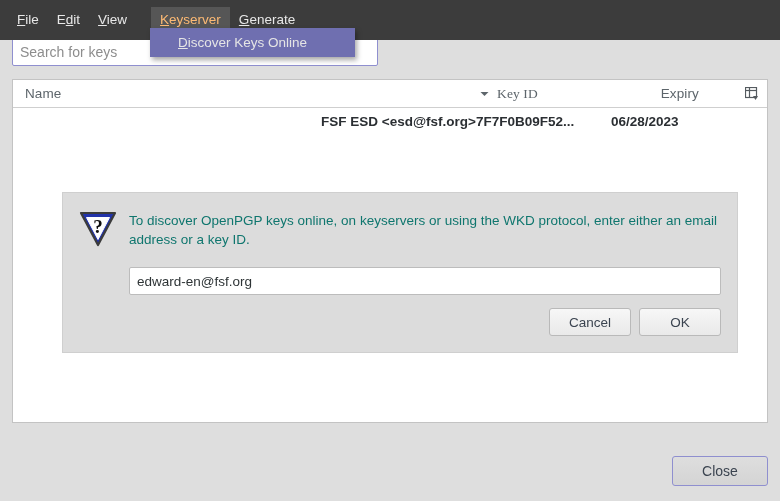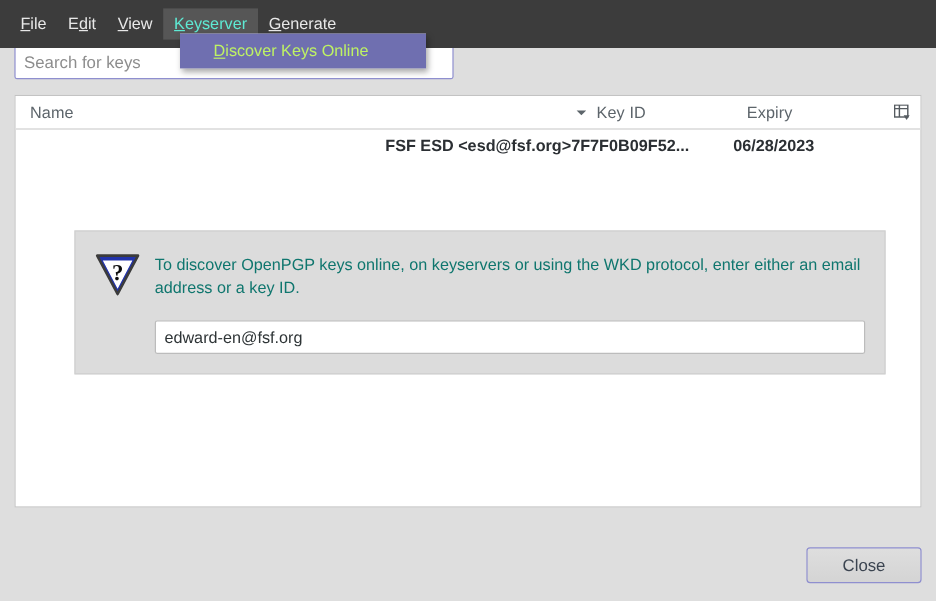--- a/index.html
+++ b/index.html
@@ -35,37 +35,38 @@
     color: #e8e8e8;
     font-size: 13.5px;
     padding: 5px 9px;
     line-height: 16px;
     white-space: nowrap;
     cursor: default;
   }
   .menu-item .mn { text-decoration: underline; }
   .menu-item.active {
     background: #565656;
-    color: #5eead4;
+    color: #fdba74;
+    margin-left: 15px;
   }
 
   
   .dropdown {
     position: absolute;
     left: 150px;
     top: 28px;
     min-width: 205px;
     background: #f2f1f0;
     box-shadow: 2px 3px 5px rgba(0,0,0,0.35);
     z-index: 40;
     padding: 0;
   }
   .dropdown-item {
     background: #6f6fb0;
-    color: #bef264;
+    color: #e5e5e5;
     font-size: 13.5px;
     padding: 6px 14px 6px 28px;
     white-space: nowrap;
     line-height: 17px;
     cursor: default;
   }
   .dropdown-item .mn { text-decoration: underline; }
 
   
   .search-wrap {
@@ -105,22 +106,22 @@
   }
   .list-header {
     display: flex;
     align-items: center;
     height: 28px;
     border-bottom: 1px solid #cfcfcf;
     background: #ffffff;
     box-sizing: border-box;
   }
   .col-name   { width: 521px; padding-left: 12px; box-sizing: border-box; position: relative; }
-  .col-keyid  { width: 135px; box-sizing: border-box; }
-  .col-expiry { width: 124px; box-sizing: border-box; }
+  .col-keyid  { width: 135px; box-sizing: border-box; font-family: Liberation Serif, serif; }
+  .col-expiry { width: 124px; box-sizing: border-box; text-align: center; }
   .col-tools  { width: 32px;  box-sizing: border-box; display:flex; align-items:center; justify-content:center;}
   .hdr-label {
     color: #5d656b;
     font-size: 13.5px;
     letter-spacing: 0.1px;
   }
   .sort-chevron {
     position: absolute;
     right: 8px;
     top: 50%;
@@ -301,15 +302,19 @@
         <text x="21" y="25" font-family="'Liberation Serif', serif" font-size="19" font-weight="bold" fill="#0d0d0d" text-anchor="middle">?</text>
       </svg>
     </div>
     <div class="dialog-text">To discover OpenPGP keys online, on keyservers or using the WKD protocol, enter either an email address or a key ID.</div>
   </div>
 
   <div class="dialog-field-row">
     <input class="dialog-input" type="text" value="edward-en@fsf.org" style="">
   </div>
 
+  <div class="dialog-buttons">
+    <button class="btn">Cancel</button>
+    <button class="btn">OK</button>
+  </div>
 </div>
 
 <button class="close-btn">Close</button>
 
 </body></html>

